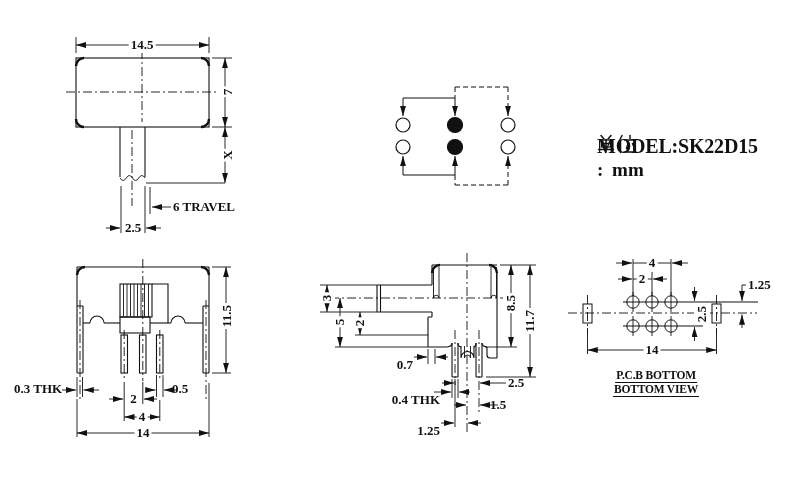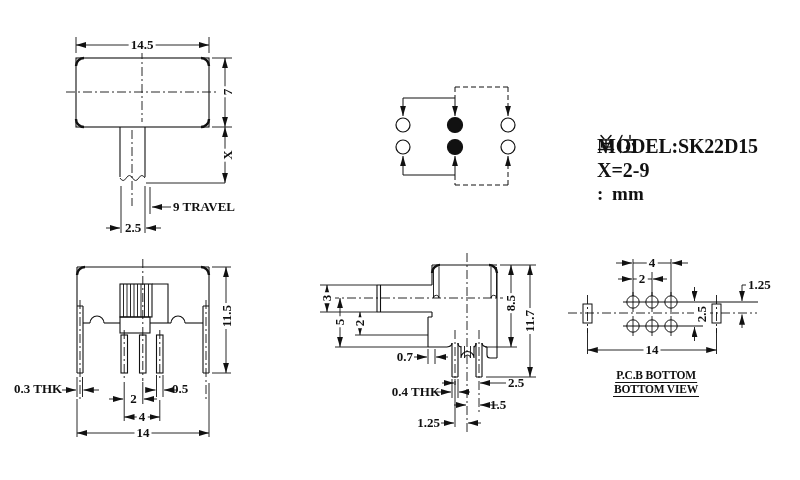--- a/index.html
+++ b/index.html
@@ -4,21 +4,21 @@
 <style>
   html,body{margin:0;padding:0;background:#fff;}
   .stage{position:relative;width:800px;height:480px;background:#fff;overflow:hidden;
          font-family:"Liberation Serif",serif;color:#111;}
   .stage svg{position:absolute;left:0;top:0;}
   .lbl{position:absolute;line-height:1;white-space:nowrap;color:#111;
        font:700 13px "Liberation Serif",serif;}
   .ctr{transform:translate(-50%,-50%);background:#fff;padding:0 2px;}
   .ctrRot{transform:translate(-50%,-50%) rotate(-90deg);background:#fff;padding:0 2px;}
   .anchL{transform:translate(0,-50%);}
-  .anchR{transform:translate(-100%,-50%);}
+  .anchR{transform:translate(-100%,-50%);margin-top:8px;}
   .cap{position:absolute;transform:translate(-50%,0);white-space:nowrap;
        font:700 12.5px "Liberation Serif",serif;letter-spacing:-0.3px;color:#111;
        border-bottom:1.6px solid #111;padding:0 1px 1px 1px;line-height:1;}
   .capSm{font:700 11.5px "Liberation Serif",serif;letter-spacing:-0.2px;}
   .info{position:absolute;left:597px;top:134px;color:#111;}
   .info .row1{font:700 20px "Liberation Serif",serif;letter-spacing:-0.2px;line-height:1.2;}
   .info .row2{font:700 20px "Liberation Serif",serif;line-height:1.2;}
   .info .row3{font:700 19px "Liberation Serif",serif;line-height:1.3;display:flex;align-items:center;gap:2px;}
   .hanzi{display:inline-block;vertical-align:-2px;}
 </style>
@@ -271,21 +271,21 @@
       <path d="M587.5,328 V354"></path>
           <path d="M716.5,328 V354"></path>
       <line x1="587.5" y1="350" x2="716.5" y2="350" marker-start="url(#ar)" marker-end="url(#ar)"></line>
     </g>
   </g>
 </svg>
 
   <span class="lbl ctr" style="left:142px;top:45px">14.5</span>
   <span class="lbl ctrRot" style="left:228px;top:92px">7</span>
   <span class="lbl ctrRot" style="left:228px;top:155px">X</span>
-  <span class="lbl anchL" style="left:173px;top:207px">9 TRAVEL</span>
+  <span class="lbl anchL" style="left:173px;top:207px">6 TRAVEL</span>
   <span class="lbl ctr" style="left:133px;top:228px">2.5</span>
 
   <span class="lbl ctrRot" style="left:227px;top:316px">11.5</span>
   <span class="lbl anchL" style="left:14px;top:389px">0.3 THK</span>
   <span class="lbl anchL" style="left:172px;top:389px">0.5</span>
   <span class="lbl ctr" style="left:133.5px;top:399px">2</span>
   <span class="lbl ctr" style="left:142px;top:417px">4</span>
   <span class="lbl ctr" style="left:143px;top:433px">14</span>
 
   <span class="lbl ctrRot" style="left:327px;top:298px">3</span>
@@ -303,21 +303,20 @@
   <span class="lbl ctr" style="left:642px;top:279px">2</span>
   <span class="lbl anchL" style="left:748px;top:285px">1.25</span>
   <span class="lbl ctrRot" style="left:702px;top:314px">2.5</span>
   <span class="lbl ctr" style="left:652px;top:350px">14</span>
 
   <span class="cap capSm" style="left:656px;top:369px">P.C.B BOTTOM</span>
   <span class="cap capSm" style="left:656px;top:383px">BOTTOM VIEW</span>
 
   <div class="info">
     <div class="row1">MODEL:SK22D15</div>
-    <div class="row2">X=2-9</div>
     <div class="row3">
       <svg class="hanzi" width="40" height="20" viewBox="0 0 40 20" role="img" aria-label="单位">
         <g stroke="#111" stroke-width="1.5" fill="none" stroke-linecap="round">
 
           <path d="M4,1.5 L7,5 M14,1.5 L11,5"></path>
           <rect x="4.5" y="6" width="9" height="7" stroke-width="1.3"></rect>
           <path d="M4.5,9.5 H13.5" stroke-width="1.3"></path>
           <path d="M9,5.5 V18.5"></path>
           <path d="M1.5,15.5 H16.5"></path>
 

